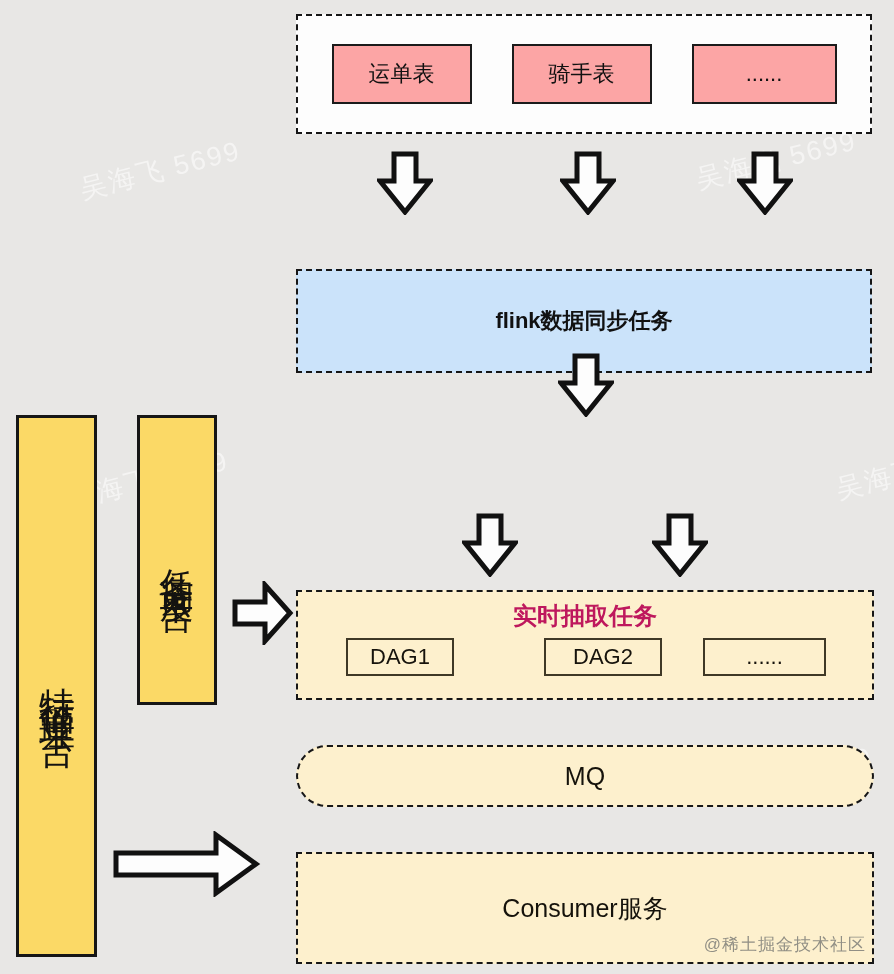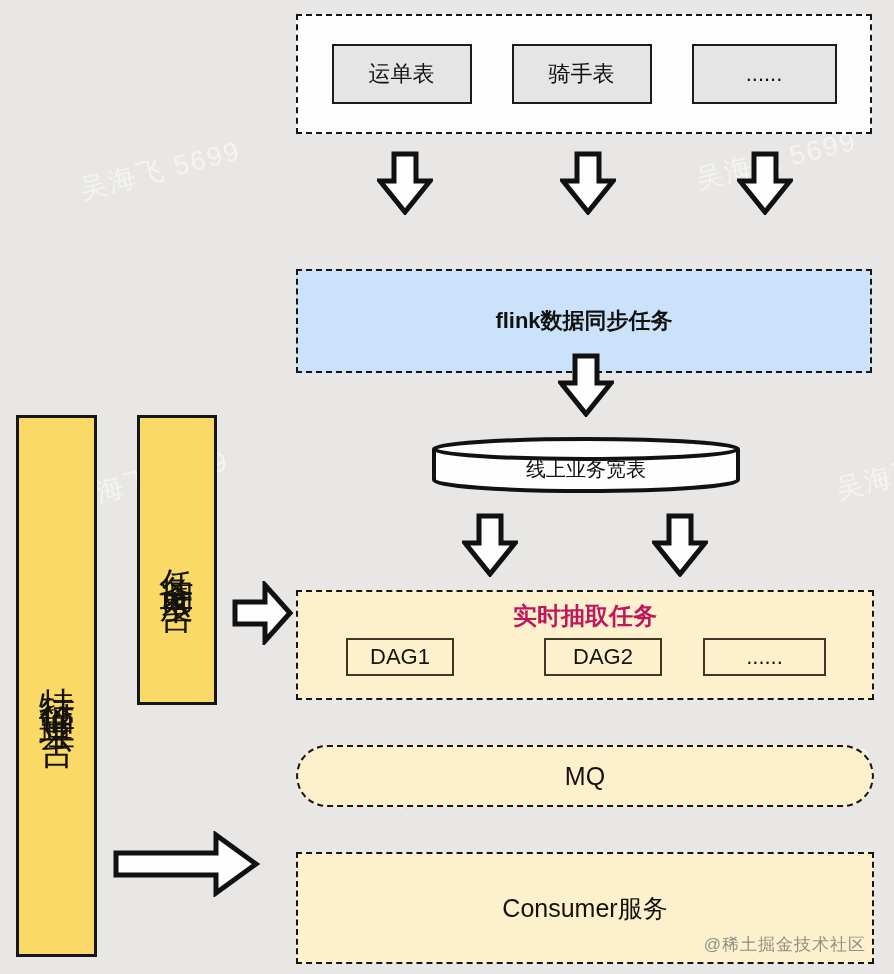--- a/index.html
+++ b/index.html
@@ -9,21 +9,21 @@
     position: relative;
     width: 894px; height: 974px;
     background: #e8e7e5;
     overflow: hidden;
   }
   
   .dashed { border: 2px dashed #161616; position: absolute; }
   .center { display: flex; align-items: center; justify-content: center; }
   .solid-box {
     border: 2px solid #1b1b1b;
-    background: #e5e5e5;
+    background: #fca5a5;
     display: flex; align-items: center; justify-content: center;
     font-size: 22px; color: #111;
   }
   
   .top-sources {
     left: 296px; top: 14px; width: 576px; height: 120px;
     background: #fdfdfd;
     display: flex; align-items: center; justify-content: center; gap: 40px;
   }
   .top-sources .solid-box { width: 140px; height: 60px; }
@@ -150,27 +150,20 @@
   <div class="dashed flink-box center">
     <span>flink数据同步任务</span>
   </div>
 
   <div class="arrow down-4">
     <svg viewBox="0 0 56 64">
         <polygon points="17,3 39,3 39,30 53,30 28,61 3,30 17,30" fill="#fdfdfd" stroke="#111" stroke-width="5" stroke-linejoin="miter"></polygon>
       </svg>
   </div>
 
-  <div class="cylinder">
-    <svg viewBox="0 0 312 58">
-      <path d="M4,13 v31 a152,11 0 0 0 304 0 v-31" fill="#fdfdfd" stroke="#111" stroke-width="4"></path>
-      <ellipse cx="156" cy="13" rx="152" ry="10" fill="#fdfdfd" stroke="#111" stroke-width="4"></ellipse>
-    </svg>
-    <div class="cyl-label">线上业务宽表</div>
-  </div>
 
   <div class="arrow down-5">
     <svg viewBox="0 0 56 64">
         <polygon points="17,3 39,3 39,30 53,30 28,61 3,30 17,30" fill="#fdfdfd" stroke="#111" stroke-width="5" stroke-linejoin="miter"></polygon>
       </svg>
   </div>
   <div class="arrow down-6">
     <svg viewBox="0 0 56 64">
         <polygon points="17,3 39,3 39,30 53,30 28,61 3,30 17,30" fill="#fdfdfd" stroke="#111" stroke-width="5" stroke-linejoin="miter"></polygon>
       </svg>

